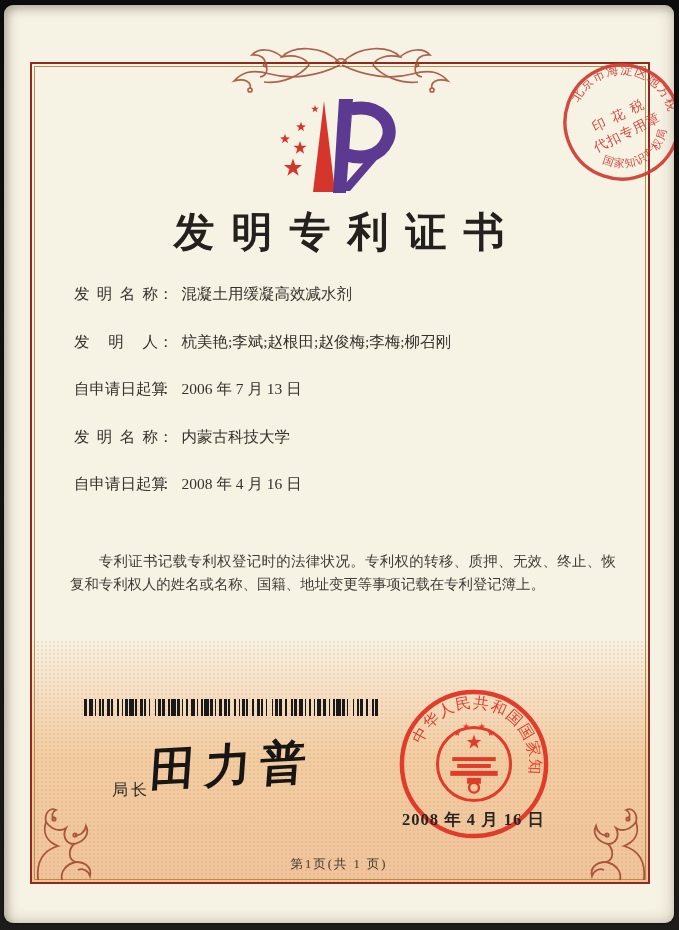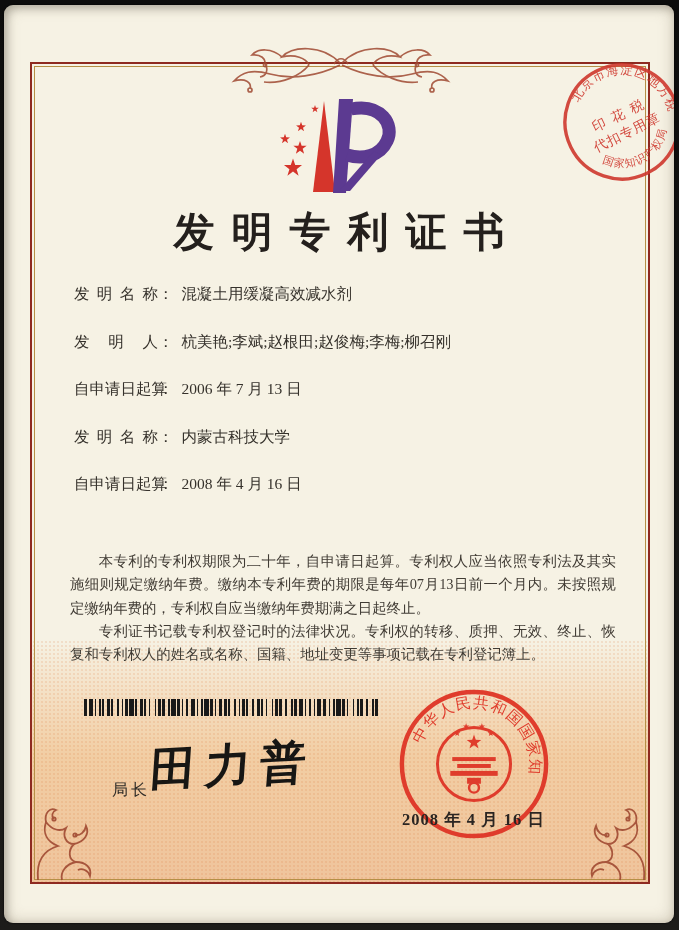--- a/index.html
+++ b/index.html
@@ -145,21 +145,20 @@
       </div>
       <div class="field">
         <span class="lab">发明名称</span><span class="colon">：</span><span class="val">内蒙古科技大学</span>
       </div>
       <div class="field">
         <span class="lab">自申请日起算</span><span class="colon">：</span><span class="val">2008 年 4 月 16 日</span>
       </div>
     </div>
 
     <div class="paras">
-      <p>本专利的专利权期限为二十年，自申请日起算。专利权人应当依照专利法及其实施细则规定缴纳年费。缴纳本专利年费的期限是每年07月13日前一个月内。未按照规定缴纳年费的，专利权自应当缴纳年费期满之日起终止。</p>
       <p>专利证书记载专利权登记时的法律状况。专利权的转移、质押、无效、终止、恢复和专利权人的姓名或名称、国籍、地址变更等事项记载在专利登记簿上。</p>
     </div>
 
     <div class="barcode">
         <span class="bc-bar" style="width: 3px;"></span>
         <span class="bc-gap" style="width: 1.5px;"></span>
         <span class="bc-bar" style="width: 4.5px;"></span>
         <span class="bc-gap" style="width: 1.5px;"></span>
         <span class="bc-bar" style="width: 1.5px;"></span>
         <span class="bc-gap" style="width: 3px;"></span>
@@ -308,15 +307,16 @@
           <rect x="63" y="80" width="34" height="4"></rect>
           <rect x="56" y="87" width="48" height="5"></rect>
           <rect x="73" y="94" width="14" height="6"></rect>
           <circle cx="80" cy="104" r="5" fill="none" style="stroke:var(--seal_red)" stroke-width="2.5"></circle>
         </g>
       </g>
     </svg>
 
     <div class="issue-date">2008 年 4 月 16 日</div>
 
+    <div class="pageinfo">第1页(共 1 页)</div>
 
   </div>
 </div>
 
 </body></html>

